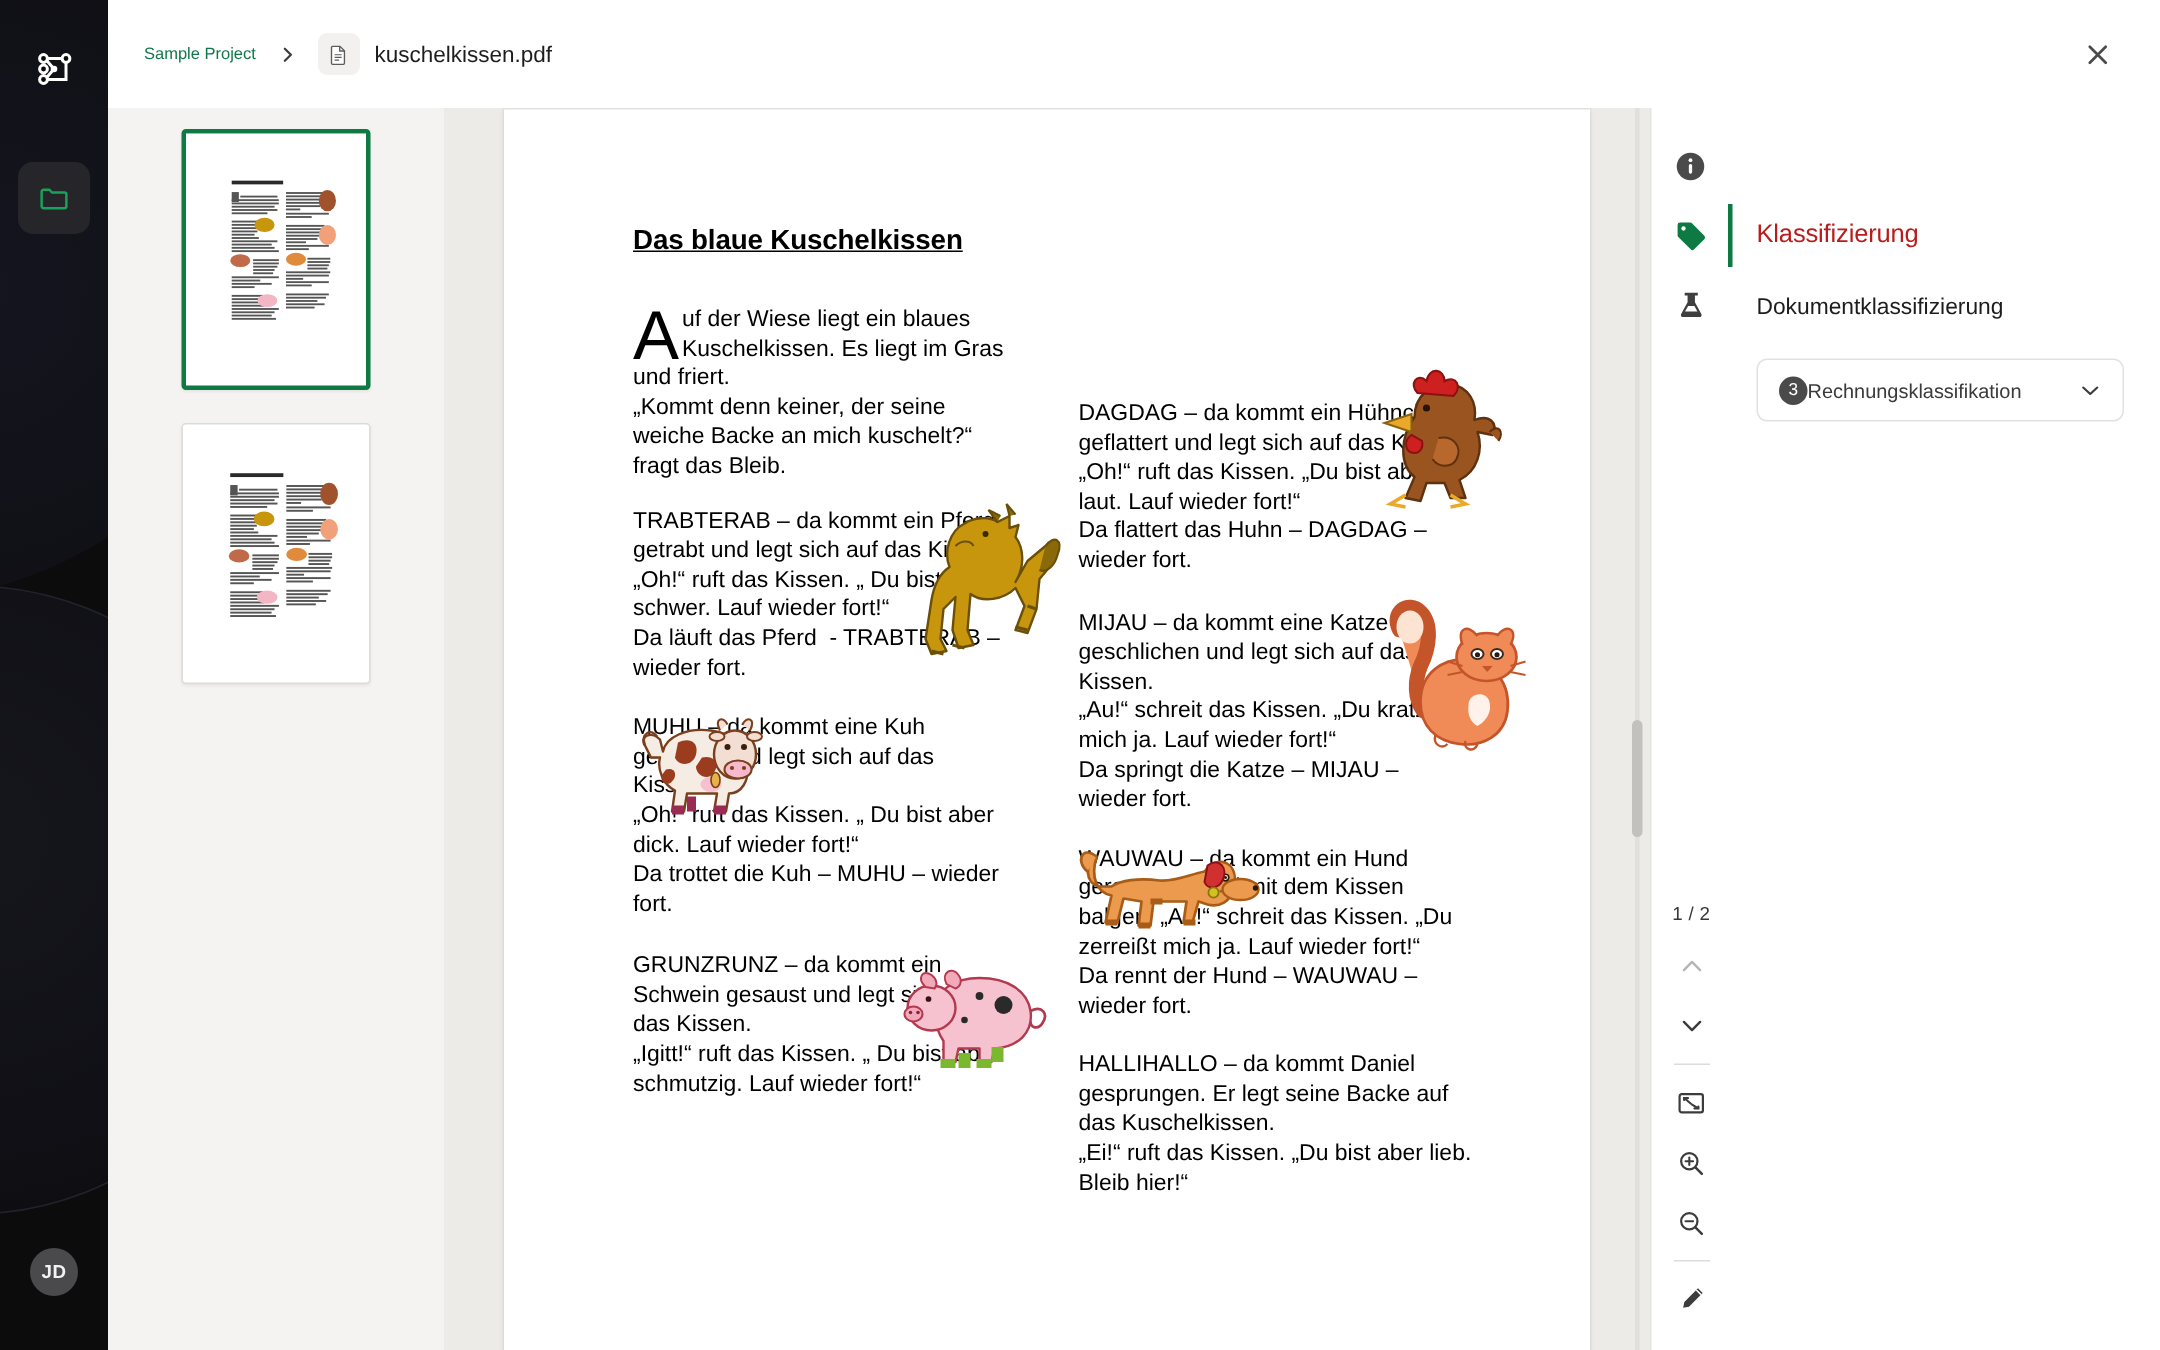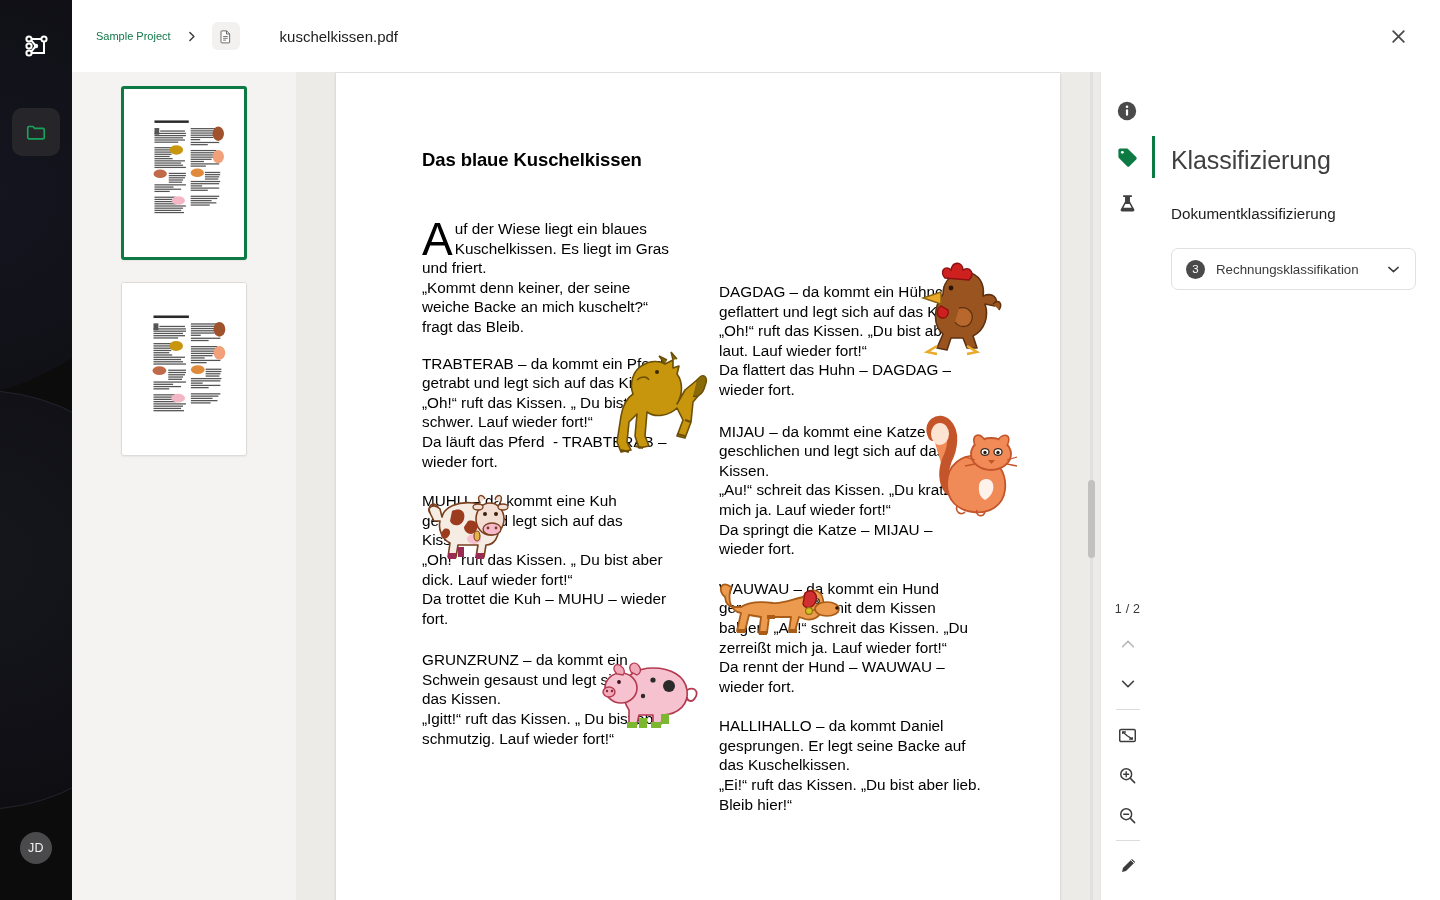--- a/index.html
+++ b/index.html
@@ -47,21 +47,21 @@
     background: #26262a;
     display: flex; align-items: center; justify-content: center;
     z-index: 3; cursor: pointer;
   }
   .rail-avatar {
     position: absolute; left: 20px; top: 832px;
     width: 32px; height: 32px; border-radius: 50%;
     background: #4a4a4d; color: #f2f2f2;
     font-size: 12.5px; letter-spacing: .3px;
     display: flex; align-items: center; justify-content: center;
-    z-index: 3; cursor: pointer;
+    z-index: 3; cursor: pointer; font-weight: bold;
   }
 
   
   .main { flex: 1 1 auto; height: 900px; display: flex; flex-direction: column; min-width: 0; }
 
   .topbar {
     height: 72px; flex: 0 0 72px;
     background: #fff;
     display: flex; align-items: center;
     padding: 0 18px 0 24px;
@@ -73,21 +73,21 @@
   .crumb-sep {
     margin: 0 14px; color: #3b3b3b; display: flex; align-items: center;
   }
   .crumb-file {
     display: flex; align-items: center; gap: 10px; cursor: pointer;
   }
   .crumb-file-ico {
     width: 28px; height: 28px; border-radius: 6px; background: #f2f1ef;
     display: flex; align-items: center; justify-content: center;
   }
-  .crumb-file-name { font-size: 15px; color: #1d1d1d; white-space: nowrap; margin-left: 30px; }
+  .crumb-file-name { font-size: 15px; color: #1d1d1d; white-space: nowrap; }
   .topbar-spacer { flex: 1 1 auto; }
   .close-btn {
     width: 40px; height: 40px; border-radius: 8px; background: transparent;
     border: 0; display: flex; align-items: center; justify-content: center;
     cursor: pointer; margin-right: 4px;
   }
 
   .body-row { flex: 1 1 auto; display: flex; min-height: 0; }
 
   
@@ -127,21 +127,21 @@
   }
   .vscroll-track { position: absolute; left: 3px; top: 0; width: 3px; height: 100%; background: #e2e0dc; }
   .vscroll-thumb {
     position: absolute; left: 1px; top: 408px; width: 7px; height: 78px;
     background: #c3c1bd; border-radius: 4px; cursor: pointer;
   }
 
   .doc-title {
     font-family: "Liberation Sans", sans-serif;
     font-size: 18.5px; font-weight: bold; color: #000;
-    letter-spacing: -.1px; margin-bottom: 48px;
+    letter-spacing: -.1px; margin-bottom: 32px; text-decoration: underline;
   }
   .cols { display: flex; gap: 42px; }
   .col { width: 255px; }
   .col-right { width: 262px; }
   .para {
     font-size: 15.3px; line-height: 19.6px; color: #000;
     margin-bottom: 17px; position: relative;
   }
   .dropcap {
     float: left; font-size: 46px; line-height: 38px; font-weight: normal;
@@ -174,33 +174,33 @@
     width: 40px; height: 40px; display: flex; align-items: center; justify-content: center;
     cursor: pointer; border-radius: 6px; background: transparent; border: 0;
   }
   .tool-div { width: 24px; height: 1px; background: #dedcd8; margin: 5px 0; }
 
   
   .panel {
     width: 287px; flex: 0 0 287px; background: #fff;
     padding: 74px 24px 0 18px;
   }
-  .panel-title { font-size: 25px; color: #404040; font-weight: normal; letter-spacing: -.1px; }
+  .panel-title { font-size: 17px; color: #b91c1c; font-weight: normal; letter-spacing: -.1px; }
   .panel-sub { font-size: 15.2px; color: #1d1d1d; margin-top: 30px; }
   .select-box {
     margin-top: 26px; height: 42px; border: 1px solid #e3e1dd; border-radius: 7px;
     display: flex; align-items: center; padding: 0 13px 0 14px; cursor: pointer;
     background: #fff;
   }
   .badge {
     width: 19px; height: 19px; border-radius: 50%; background: #4a4a4a; color: #fff;
     font-size: 11.5px; display: flex; align-items: center; justify-content: center;
     flex: 0 0 19px;
   }
-  .select-label { font-size: 13.3px; color: #3a3a3a; margin-left: 11px; flex: 1 1 auto; }
+  .select-label { font-size: 13.3px; color: #3a3a3a; flex: 1 1 auto; }
 </style>
 </head>
 <body>
 
 <div id="app">
 
   <div class="rail">
     <div class="rail-deco2"></div>
     <div class="rail-deco"></div>
 

